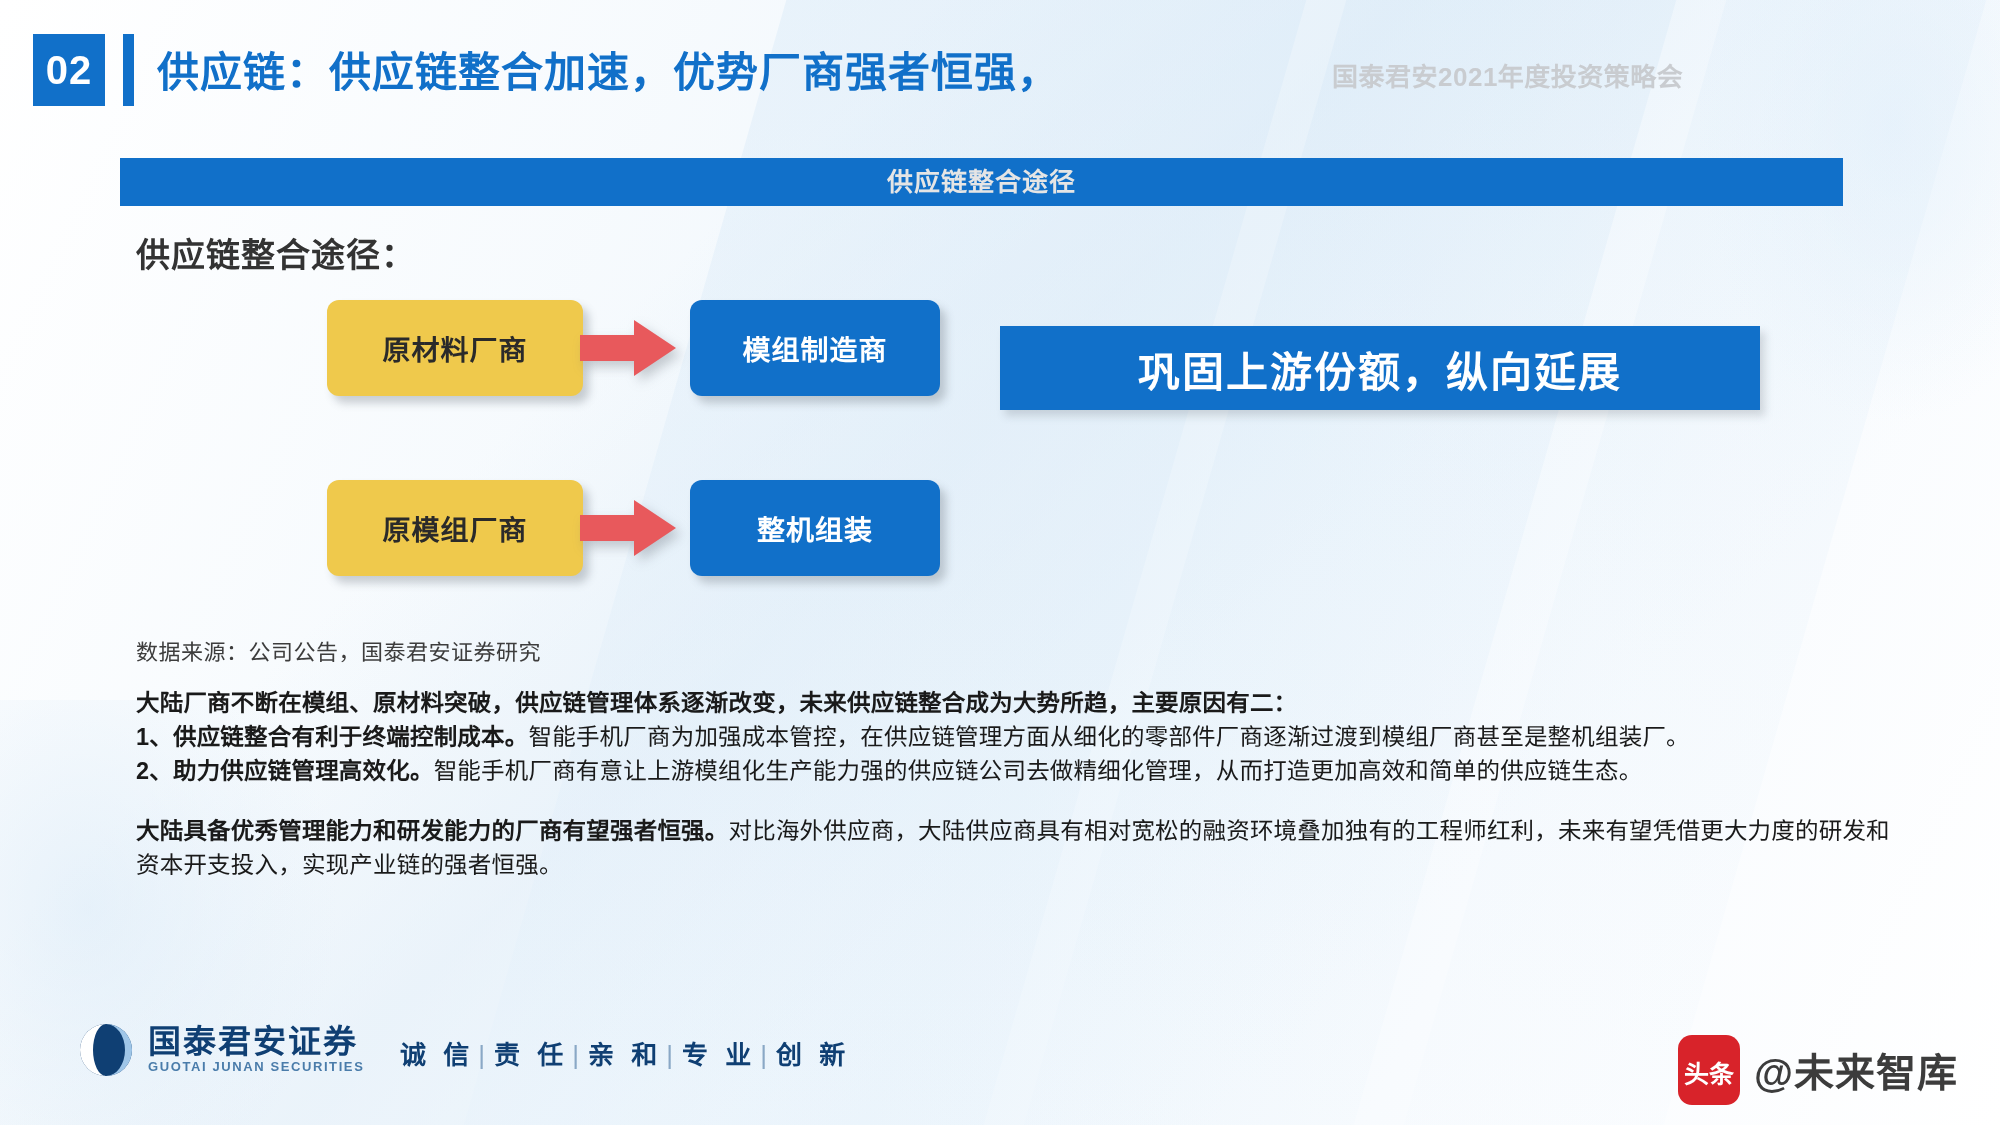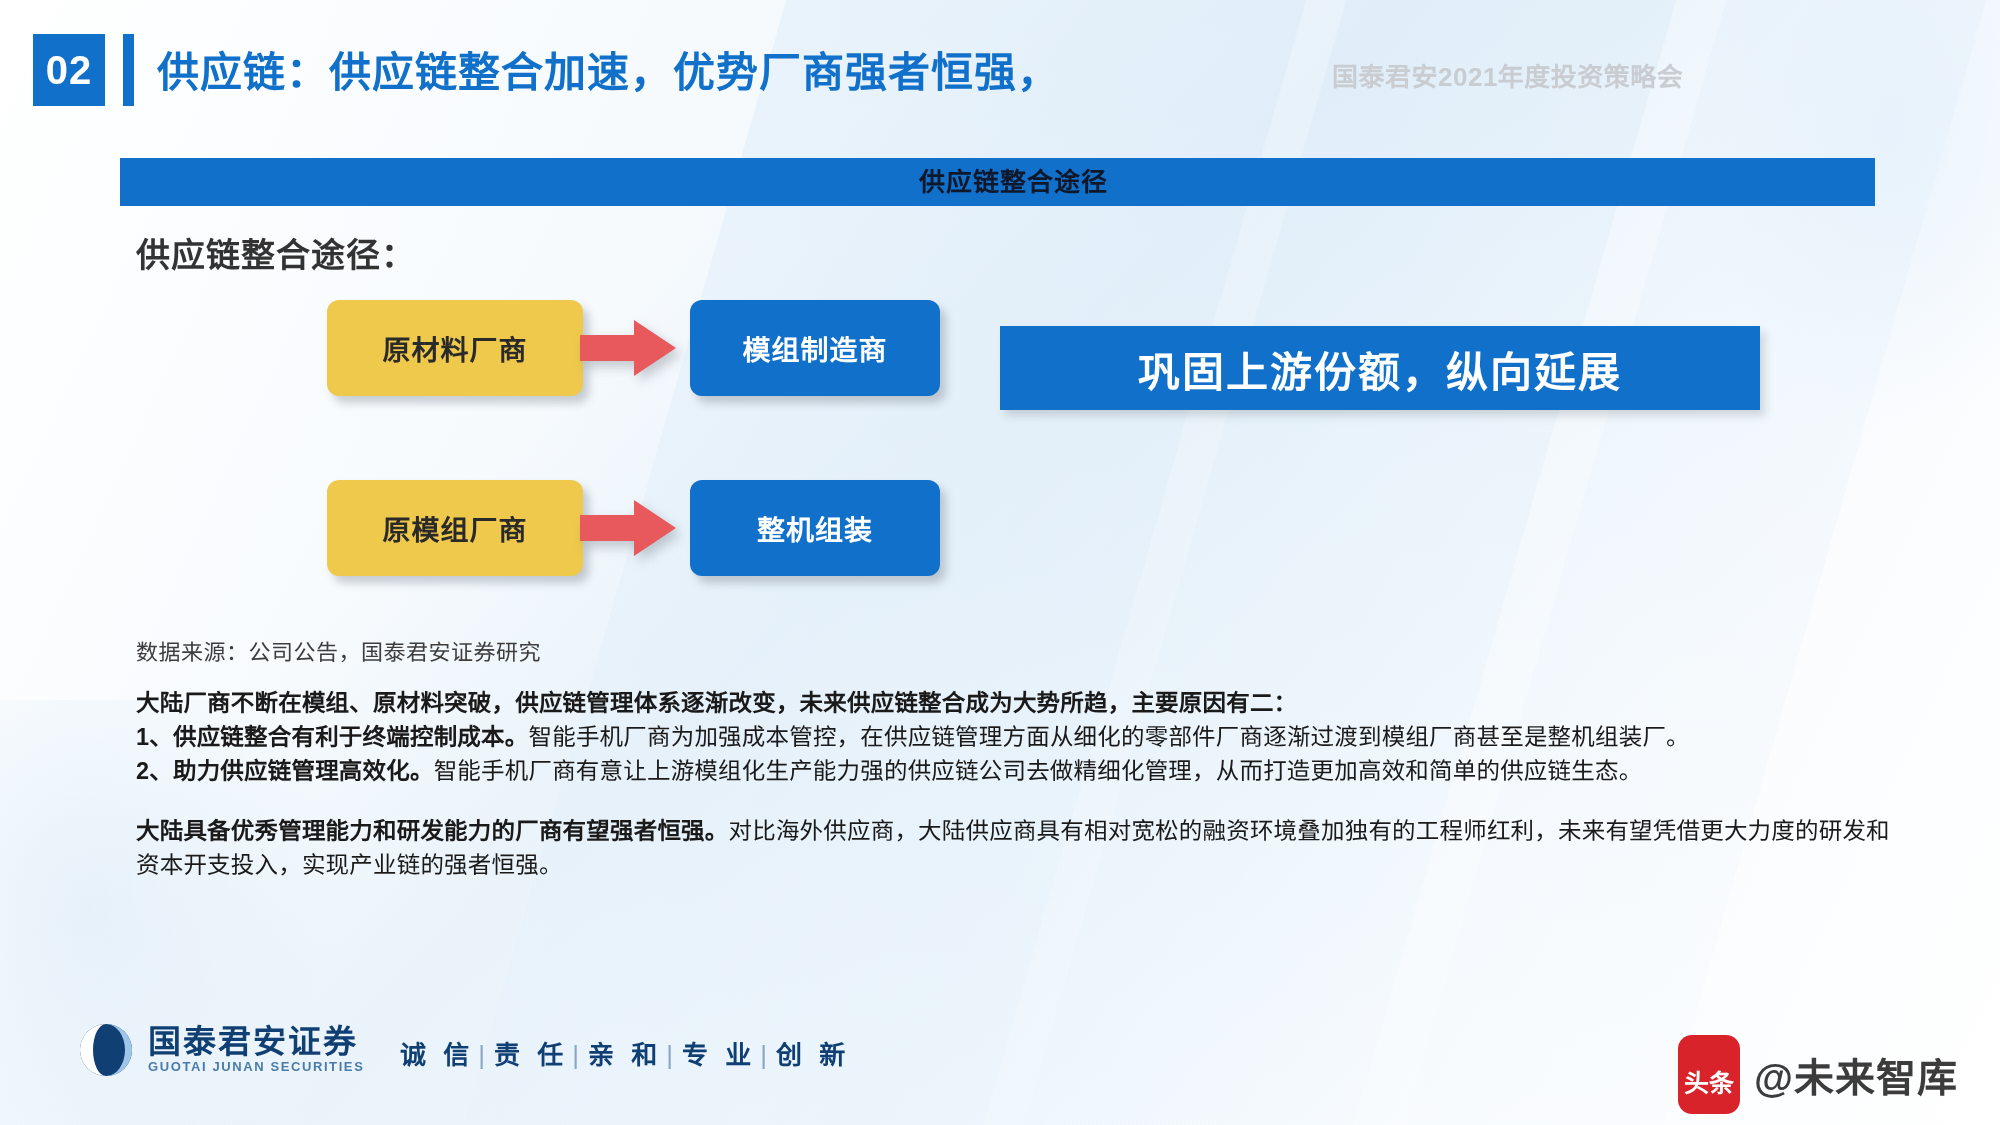--- a/index.html
+++ b/index.html
@@ -40,21 +40,21 @@
     font-size:42px;font-weight:bold;color:#1170C9;letter-spacing:1px;white-space:nowrap;
   }
   .conf-label{
     position:absolute;left:1315px;top:22px;
     font-size:26px;font-weight:bold;color:#c9ccd0;letter-spacing:.5px;white-space:nowrap;text-align:right;
   }
 
   
   .section-banner{
     position:absolute;left:120px;top:158px;width:1723px;height:48px;background:#1170C9;
-    color:#0f172a;font-size:26px;font-weight:bold;line-height:48px;text-align:center;letter-spacing:1px;padding-left:32px;
+    color:#e5e5e5;font-size:26px;font-weight:bold;line-height:48px;text-align:center;letter-spacing:1px;
   }
 
   
   .sub-heading{
     position:absolute;left:136px;top:228px;
     font-size:34px;font-weight:bold;color:#333333;letter-spacing:1px;white-space:nowrap;
   }
 
   
   .diagram{position:absolute;left:0;top:290px;width:2000px;height:300px;}
@@ -112,21 +112,21 @@
     font-size:26px;font-weight:bold;color:#0f3f73;letter-spacing:5px;white-space:nowrap;
   }
   .values .sep{color:#8aa8c6;font-weight:normal;padding:0 4px;}
 
   .watermark{
     position:absolute;right:42px;top:1035px;
     display:flex;align-items:center;
   }
   .wm-badge{
     width:62px;height:62px;border-radius:14px;background:#d8232a;color:#ffffff;
-    font-size:25px;font-weight:bold;line-height:30px;text-align:center;padding-top:17px;
+    font-size:25px;font-weight:bold;line-height:30px;text-align:center;padding-top:8px;
     letter-spacing:0px;margin-right:14px;
     display:flex;align-items:center;justify-content:center;
   }
   .wm-badge span{display:block;}
   .wm-text{font-size:40px;font-weight:bold;color:#3c3c3c;letter-spacing:1px;white-space:nowrap;}
 </style>
 </head>
 <body>
 
 <div class="slide">

